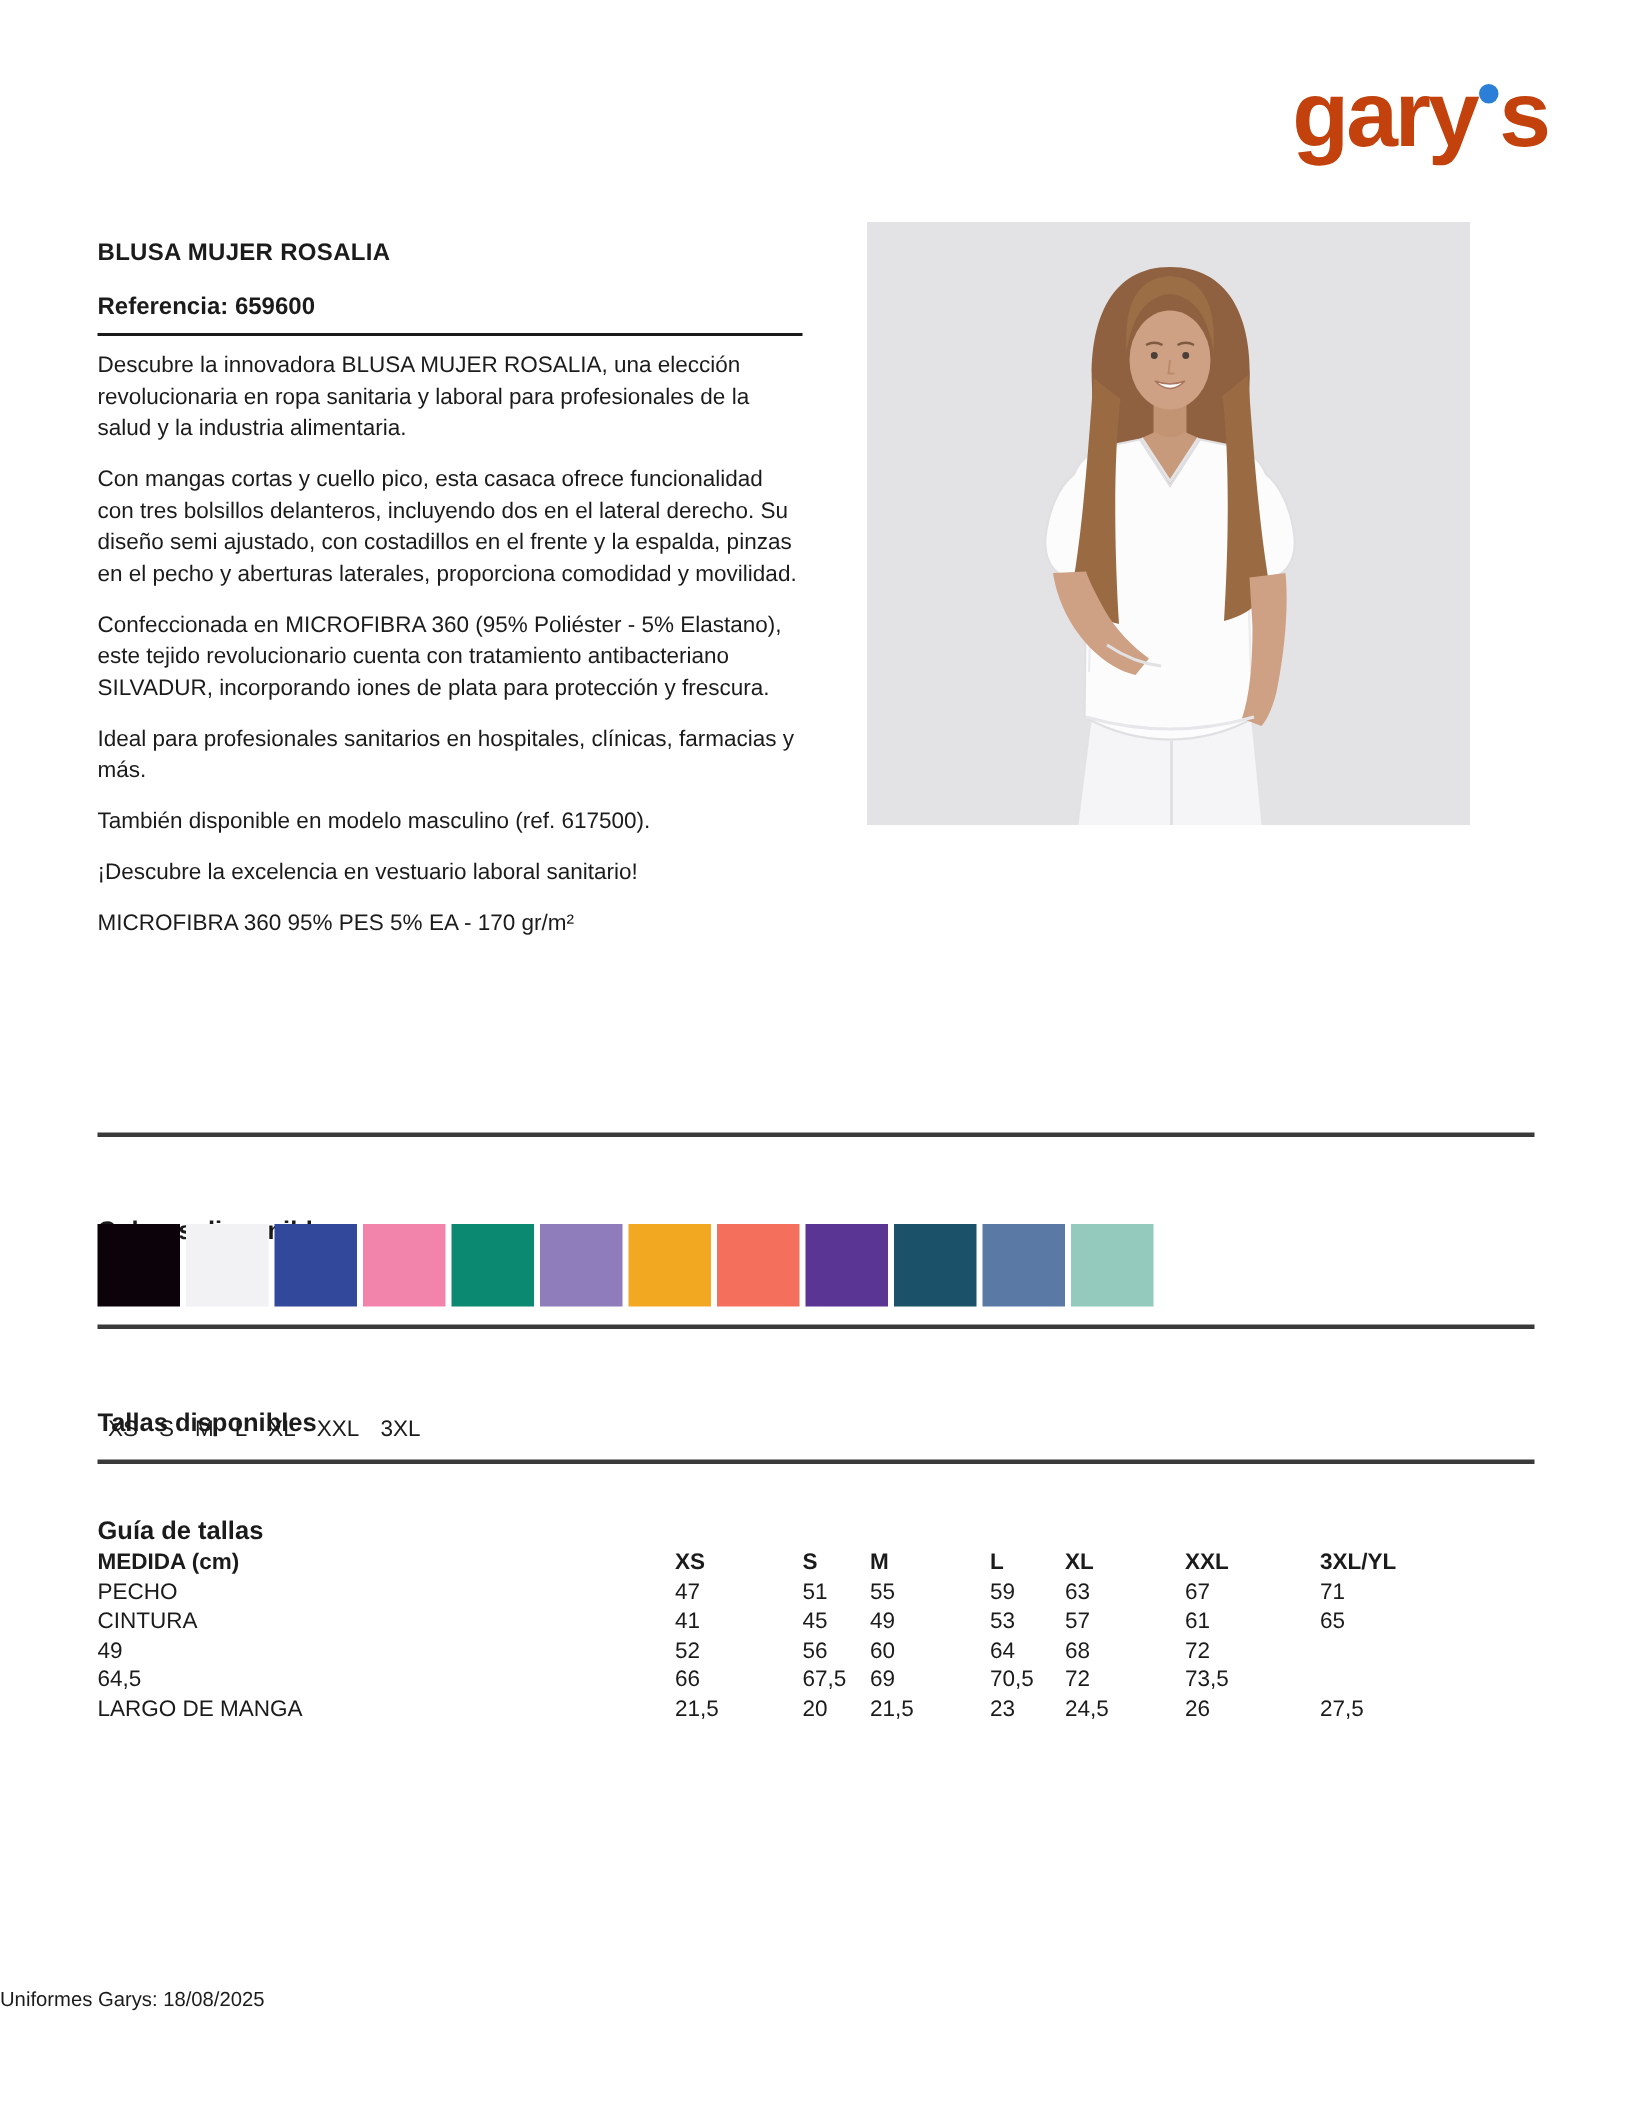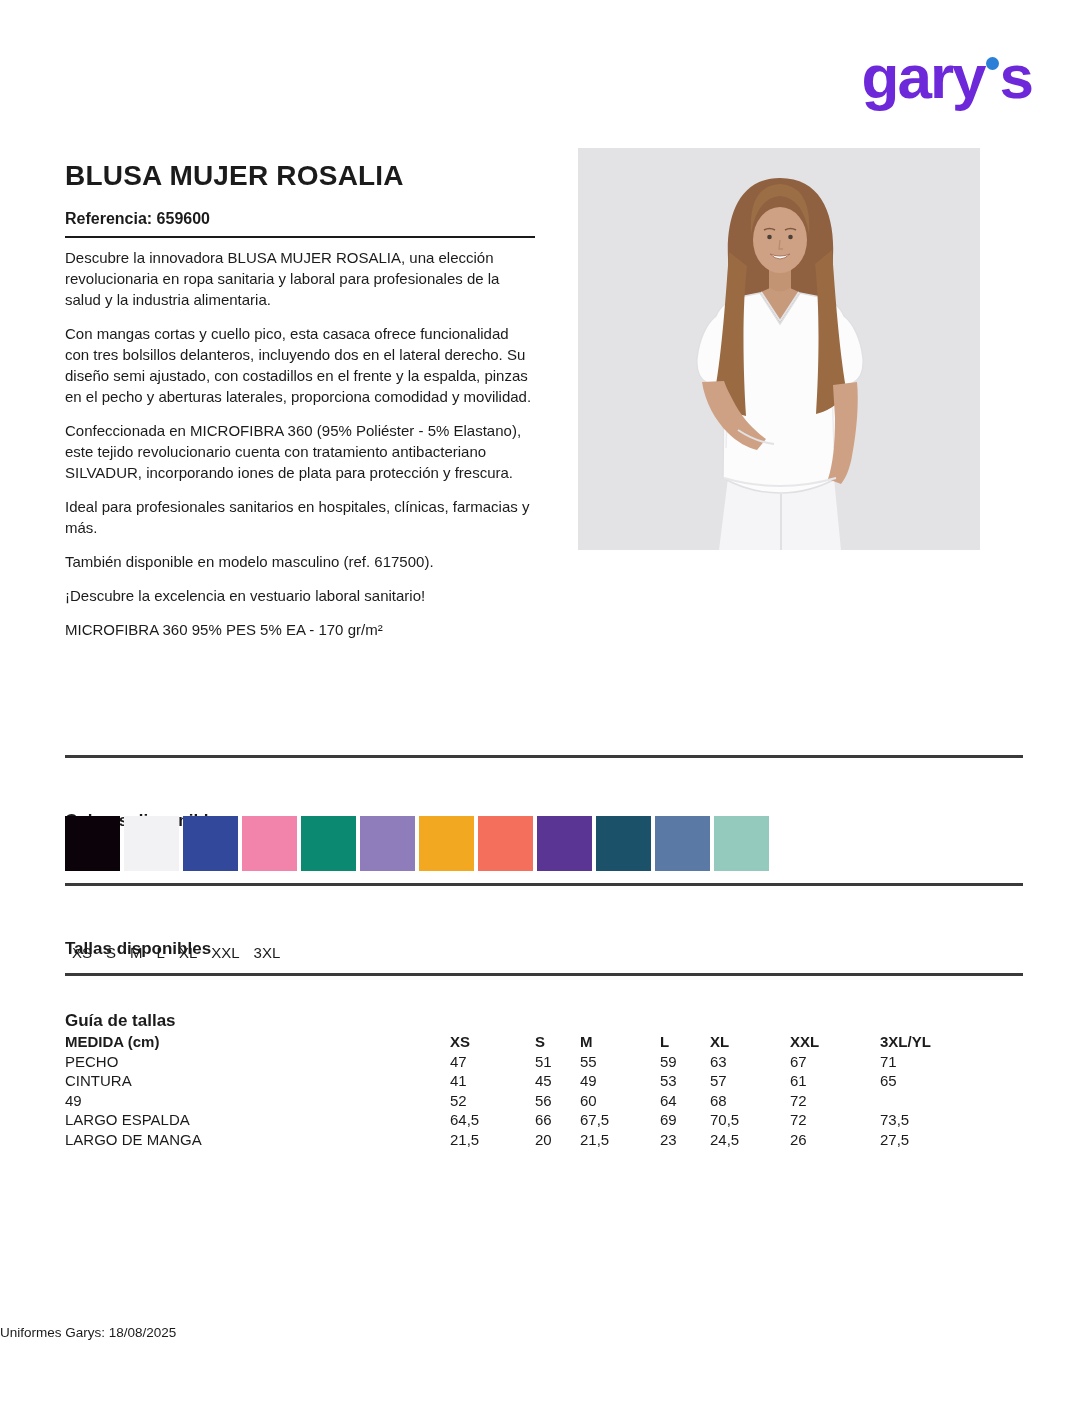--- a/index.html
+++ b/index.html
@@ -2,27 +2,27 @@
 <html><head>
 <meta charset="utf-8">
 <style>
   * { margin:0; padding:0; box-sizing:border-box; }
   html,body { background:#ffffff; }
   body { font-family:"Liberation Sans", sans-serif; color:#1b1b1b; }
   .page { position:relative; width:1088px; height:1408px; background:#ffffff; overflow:hidden; }
 
   
   .logo { position:absolute; top:48px; right:56px; font-weight:bold; font-size:62px;
-          letter-spacing:-2px; color:#6d28d9; line-height:58px; white-space:nowrap; }
+          letter-spacing:-2px; color:#c2410c; line-height:58px; white-space:nowrap; }
   .logo .dot { display:inline-block; width:15px; height:42px; position:relative; }
   .logo .dot i { position:absolute; top:1px; left:1px; width:13px; height:13px; border-radius:50%; }
 
   
   .col { position:absolute; left:65px; top:160px; width:470px; }
-  .title { font-size:28px; font-weight:bold; letter-spacing:.2px; margin-bottom:18px; }
+  .title { font-size:16px; font-weight:bold; letter-spacing:.2px; margin-bottom:18px; }
   .reference { font-size:16px; font-weight:bold; margin-bottom:8px; }
   .hr-short { border:0; border-top:2px solid #1a1a1a; margin-bottom:9px; }
   .desc p { font-size:15px; line-height:21px; margin-bottom:13px; }
 
   
   .photo { position:absolute; left:578px; top:148px; width:402px; height:402px; }
   .photo svg { display:block; width:402px; height:402px; }
 
   
   .hr-full { position:absolute; left:65px; width:958px; border:0; border-top:3px solid #3a3a3a; }
@@ -175,21 +175,20 @@
     <div class="st-row">
       <span>49</span>
       <span>52</span>
       <span>56</span>
       <span>60</span>
       <span>64</span>
       <span>68</span>
       <span>72</span>
     </div>
     <div class="st-row">
-      <span>LARGO ESPALDA</span>
       <span>64,5</span>
       <span>66</span>
       <span>67,5</span>
       <span>69</span>
       <span>70,5</span>
       <span>72</span>
       <span>73,5</span>
     </div>
     <div class="st-row">
       <span>LARGO DE MANGA</span>

